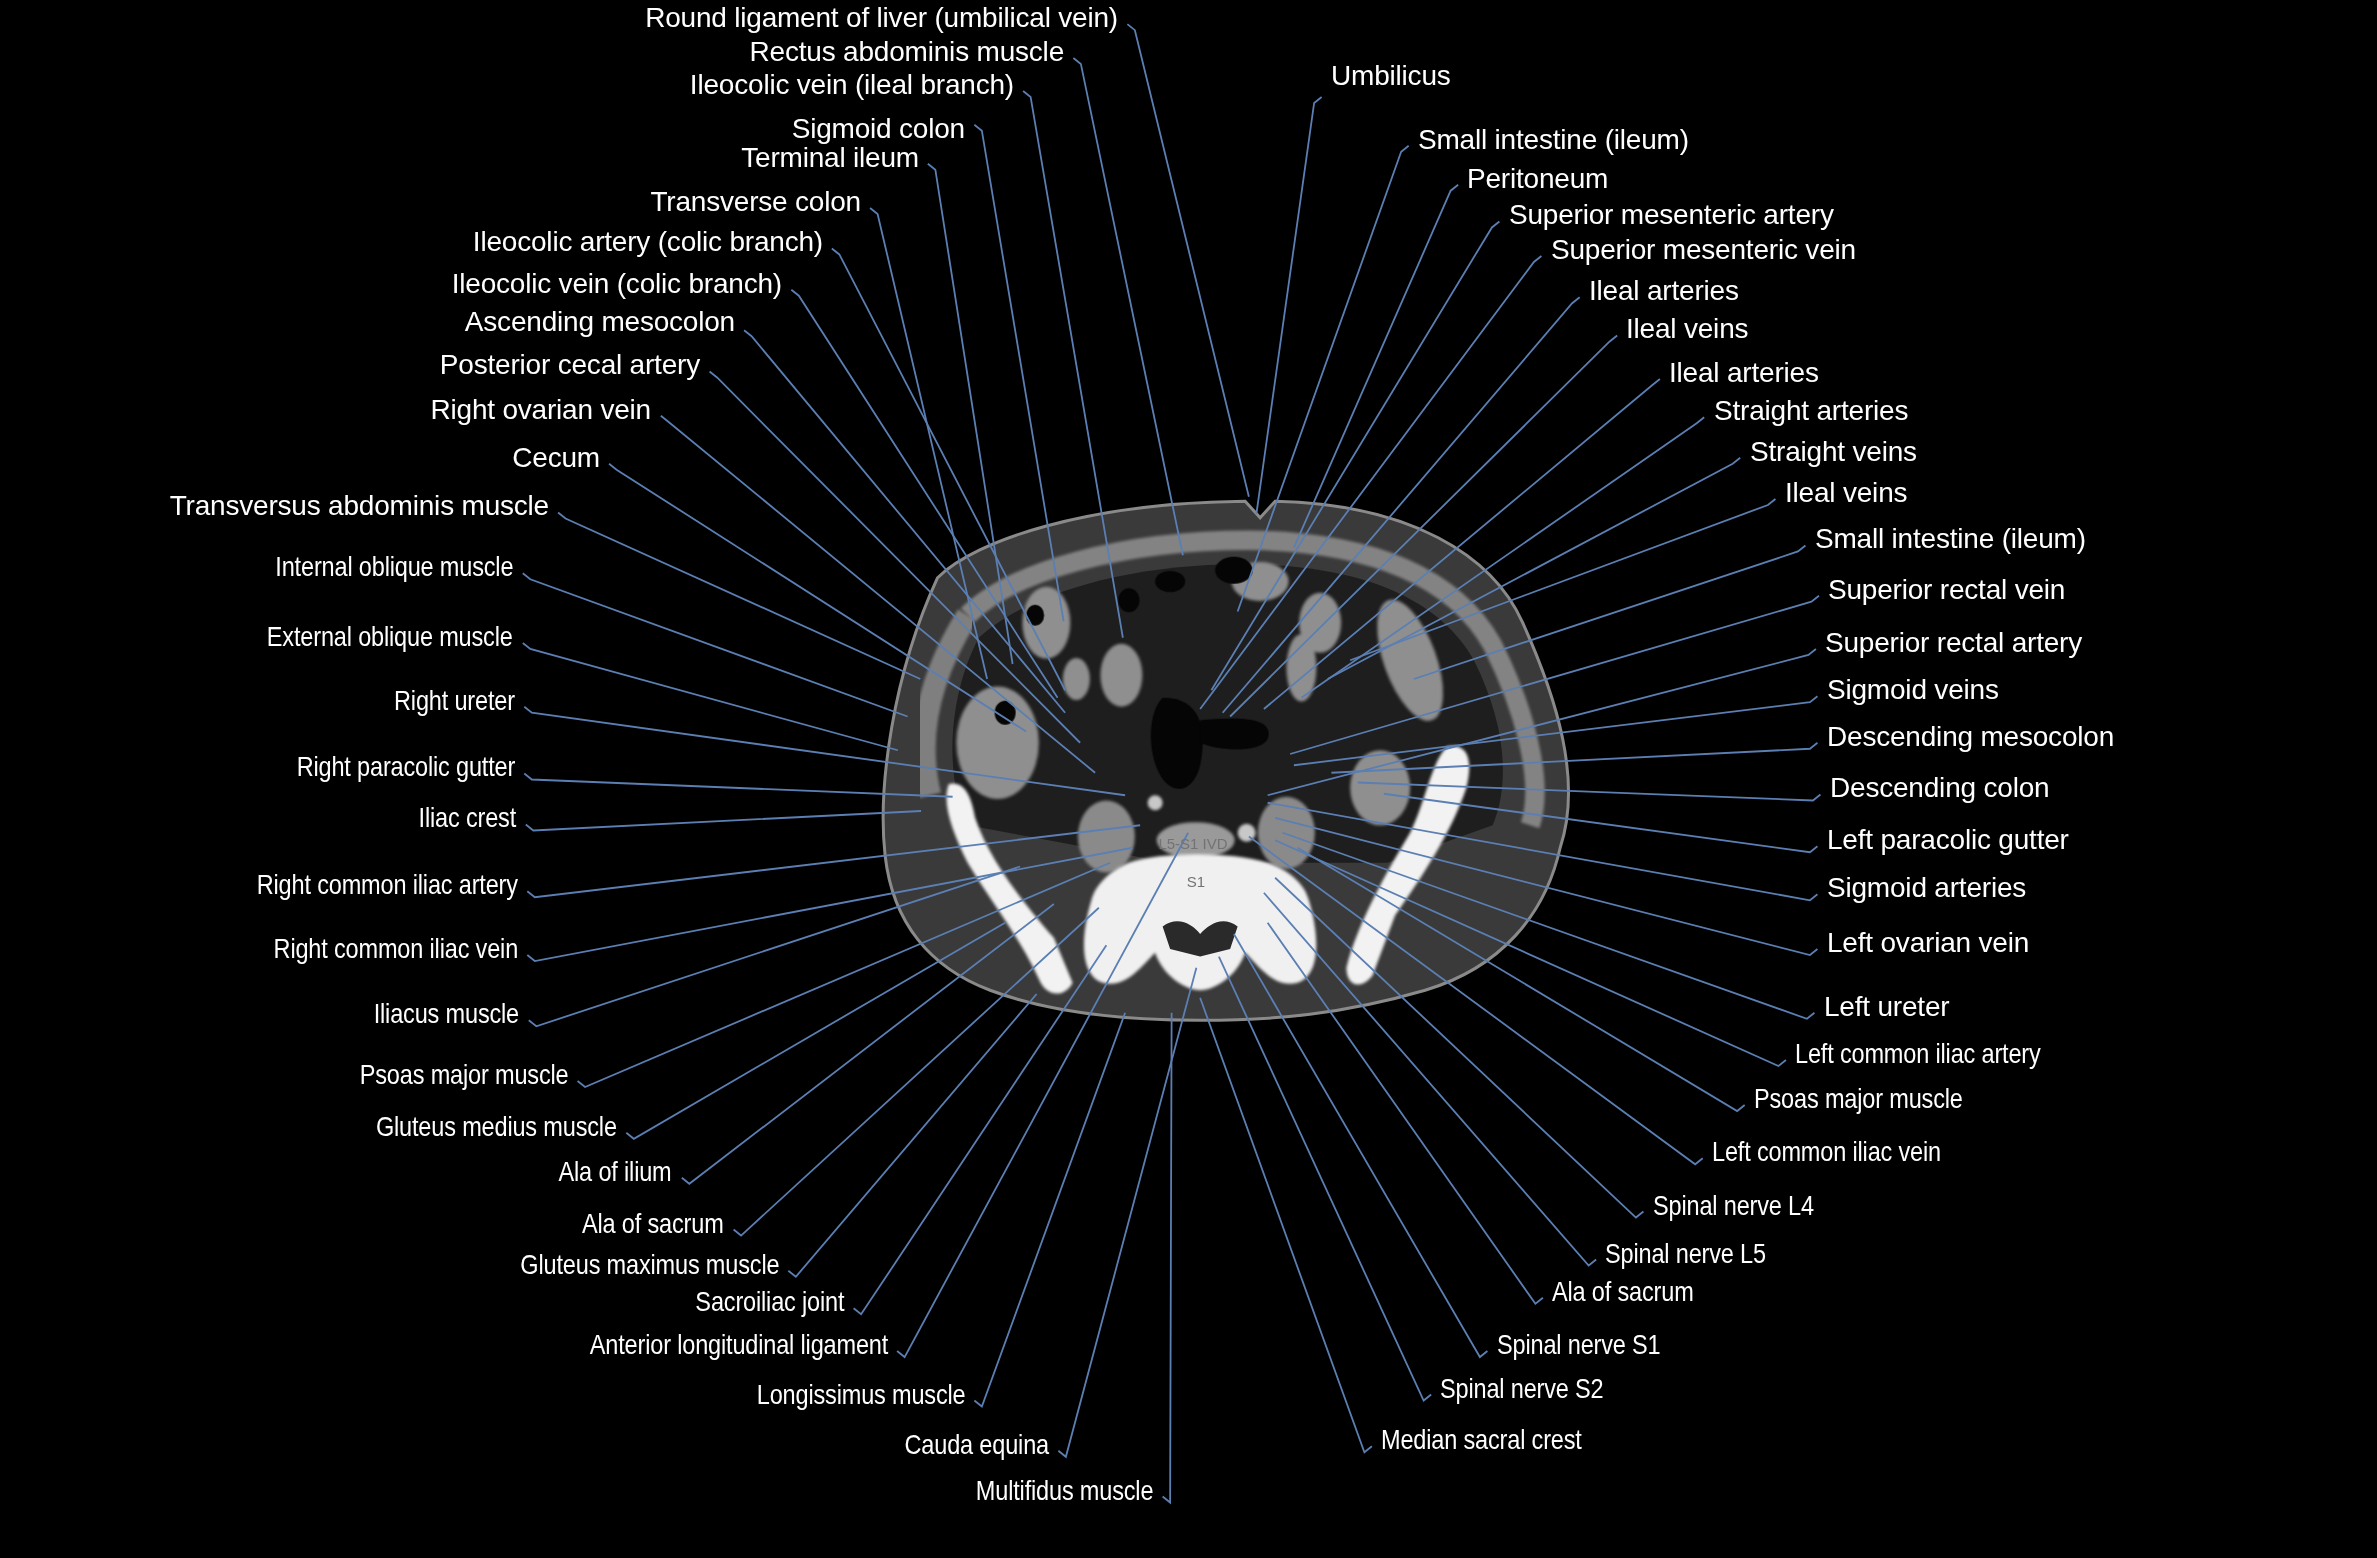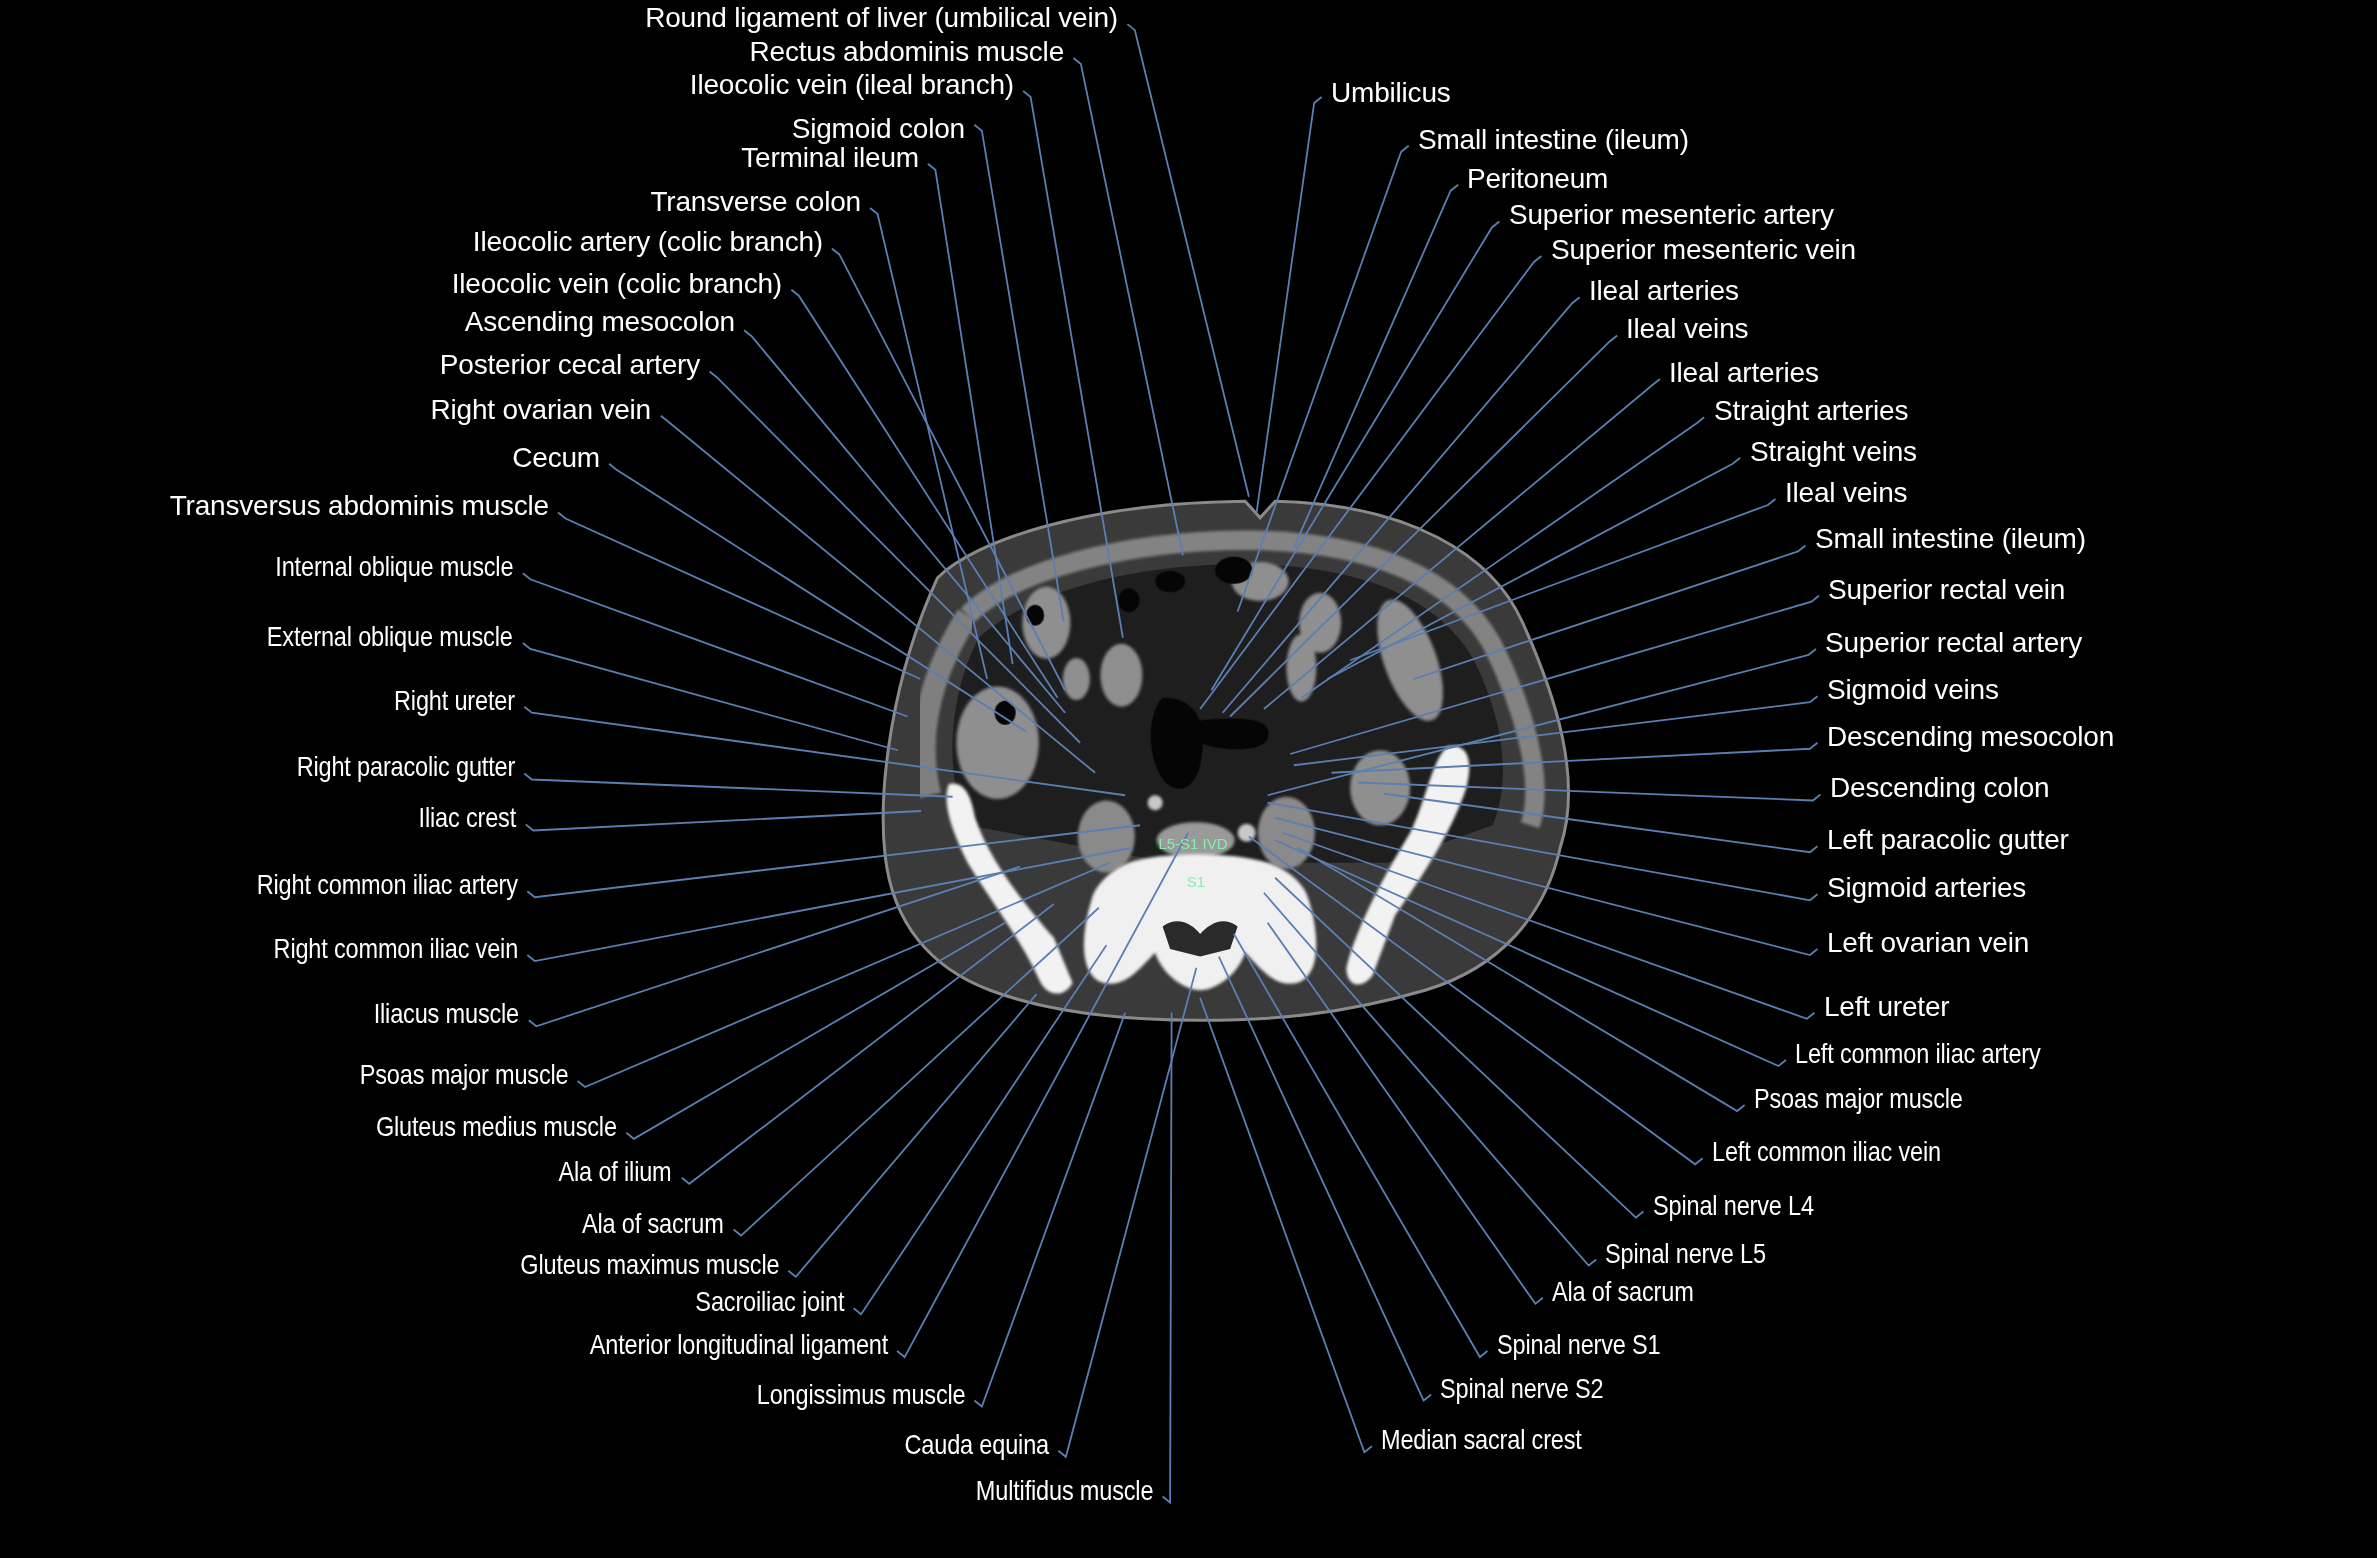--- a/index.html
+++ b/index.html
@@ -3,21 +3,21 @@
 <meta charset="utf-8">
 <style>
   html, body { margin:0; padding:0; background:#000; }
   body { width:2377px; height:1559px; position:relative; overflow:hidden; font-family:"Liberation Sans", sans-serif; }
   #stage { position:absolute; left:0; top:0; width:2377px; height:1559px; }
   .lbl { position:absolute; color:#fff; font-size:28px; line-height:1; white-space:nowrap; transform:translateY(-50%); letter-spacing:-0.2px; }
   .lbl.narrow { transform:translateY(-50%) scaleX(0.84); }
   .lbl.left.narrow { transform-origin:100% 50%; }
   .lbl.right.narrow { transform-origin:0% 50%; }
   .lbl.left { text-align:right; }
-  .ct-label { position:absolute; color:#86efac; font-size:15px; transform:translate(-50%,-50%); white-space:nowrap; }
+  .ct-label { position:absolute; color:#737373; font-size:15px; transform:translate(-50%,-50%); white-space:nowrap; }
   svg { position:absolute; left:0; top:0; }
 </style>
 </head>
 <body>
 
 <div id="stage">
   <svg id="ct" width="2377" height="1559" viewBox="0 0 3169 2078">
     <defs>
       <radialGradient id="fatg" cx="50%" cy="50%" r="55%">
         <stop offset="0%" stop-color="#2a2a2a"></stop>
@@ -170,21 +170,21 @@
       <div class="lbl left narrow" style="right: 1809px; top: 1075px;">Psoas major muscle</div>
       <div class="lbl left narrow" style="right: 1760px; top: 1127px;">Gluteus medius muscle</div>
       <div class="lbl left narrow" style="right: 1705px; top: 1172px;">Ala of ilium</div>
       <div class="lbl left narrow" style="right: 1653px; top: 1224px;">Ala of sacrum</div>
       <div class="lbl left narrow" style="right: 1598px; top: 1265px;">Gluteus maximus muscle</div>
       <div class="lbl left narrow" style="right: 1533px; top: 1302px;">Sacroiliac joint</div>
       <div class="lbl left narrow" style="right: 1489px; top: 1345px;">Anterior longitudinal ligament</div>
       <div class="lbl left narrow" style="right: 1412px; top: 1395px;">Longissimus muscle</div>
       <div class="lbl left narrow" style="right: 1328px; top: 1445px;">Cauda equina</div>
       <div class="lbl left narrow" style="right: 1224px; top: 1491px;">Multifidus muscle</div>
-      <div class="lbl right" style="left: 1331px; top: 93px;">Umbilicus</div>
+      <div class="lbl right" style="left: 1331px; top: 76px;">Umbilicus</div>
       <div class="lbl right" style="left: 1418px; top: 140px;">Small intestine (ileum)</div>
       <div class="lbl right" style="left: 1467px; top: 179px;">Peritoneum</div>
       <div class="lbl right" style="left: 1509px; top: 215px; text-align: right;">Superior mesenteric artery</div>
       <div class="lbl right" style="left: 1551px; top: 250px;">Superior mesenteric vein</div>
       <div class="lbl right" style="left: 1589px; top: 291px;">Ileal arteries</div>
       <div class="lbl right" style="left: 1626px; top: 329px;">Ileal veins</div>
       <div class="lbl right" style="left: 1669px; top: 373px;">Ileal arteries</div>
       <div class="lbl right" style="left: 1714px; top: 411px;">Straight arteries</div>
       <div class="lbl right" style="left: 1750px; top: 452px;">Straight veins</div>
       <div class="lbl right" style="left: 1785px; top: 493px;">Ileal veins</div>

